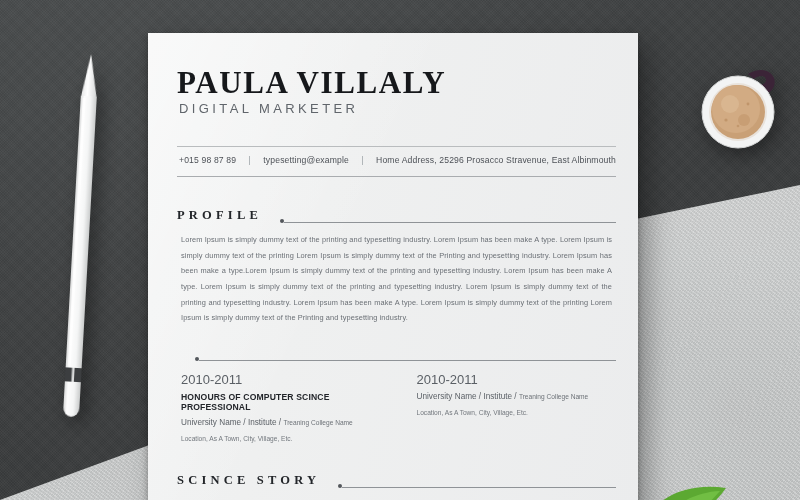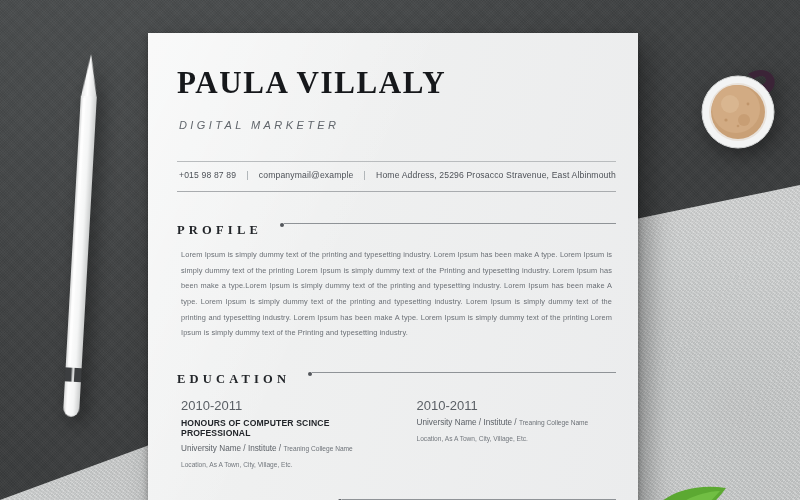--- a/index.html
+++ b/index.html
@@ -137,26 +137,25 @@
   #name {
     font-family: "Liberation Serif", serif;
     font-weight: 700;
     font-size: 31px;
     letter-spacing: 1.6px;
     color: #16181b;
     margin: 34px 0 0 0;
     line-height: 1;
   }
   #role {
-    font-size: 11px;
+    font-size: 13px;
     letter-spacing: 3.4px;
     color: #60656b;
-    margin: 21px 0 0 2px;
+    margin: 3px 0 0 2px;
     font-weight: 400;
-    font-style: italic;
   }
 
   .hrule {
     height: 1px;
     background: #b9bcbe;
     margin: 0;
   }
   #contact-top-rule { margin-top: 30px; }
   #contact-bottom-rule { margin-top: 11px; background: #a9acaf; }
 
@@ -171,21 +170,21 @@
     justify-content: space-between;
   }
   .contact-sep {
     color: #9aa0a5;
     margin: 0 9px;
   }
 
   
   .section-head {
     display: flex;
-    align-items: flex-start;
+    align-items: flex-end;
     margin-top: 31px;
   }
   .section-title {
     font-family: "Liberation Serif", serif;
     font-weight: 700;
     font-size: 12.5px;
     letter-spacing: 4.2px;
     color: #23262a;
     white-space: nowrap;
   }
@@ -302,36 +301,35 @@
     <div class="paper-inner">
 
       <h1 id="name">PAULA VILLALY</h1>
       <div id="role">DIGITAL MARKETER</div>
 
       <div class="hrule" id="contact-top-rule"></div>
 
       <div id="contact-row">
         <span>+015 98 87 89</span>
         <span class="contact-sep">|</span>
-        <span>companymail@example</span>
+        <span>typesetting@example</span>
         <span class="contact-sep">|</span>
         <span>Home Address, 25296 Prosacco Stravenue, East Albinmouth</span>
       </div>
 
       <div class="hrule" id="contact-bottom-rule"></div>
 
       <div class="section-head">
         <span class="section-title">PROFILE</span>
         <span class="head-dot"></span>
         <span class="head-line"></span>
       </div>
       <p class="body-copy">Lorem Ipsum is simply dummy text of the printing and typesetting industry. Lorem Ipsum has been make A type. Lorem Ipsum is simply dummy text of the printing Lorem Ipsum is simply dummy text of the Printing and typesetting industry. Lorem Ipsum has been make a type.Lorem Ipsum is simply dummy text of the printing and typesetting industry. Lorem Ipsum has been make A type. Lorem Ipsum is simply dummy text of the printing and typesetting industry. Lorem Ipsum is simply dummy text of the printing and typesetting industry. Lorem Ipsum has been make A type. Lorem Ipsum is simply dummy text of the printing Lorem Ipsum is simply dummy text of the Printing and typesetting industry.</p>
 
       <div class="section-head">
-        <span class="section-title">EDUCATION</span>
         <span class="head-dot"></span>
         <span class="head-line"></span>
       </div>
 
       <div class="edu-grid">
         <div class="edu-col left">
           <div class="edu-year">2010-2011</div>
           <div class="edu-degree">HONOURS OF COMPUTER SCINCE PROFESSIONAL</div>
           <div class="edu-uni"><span>University Name  / Institute / </span><span class="small">Treaning College Name</span></div>
           <div class="edu-loc">Location, As A Town, City, Village, Etc.</div>

